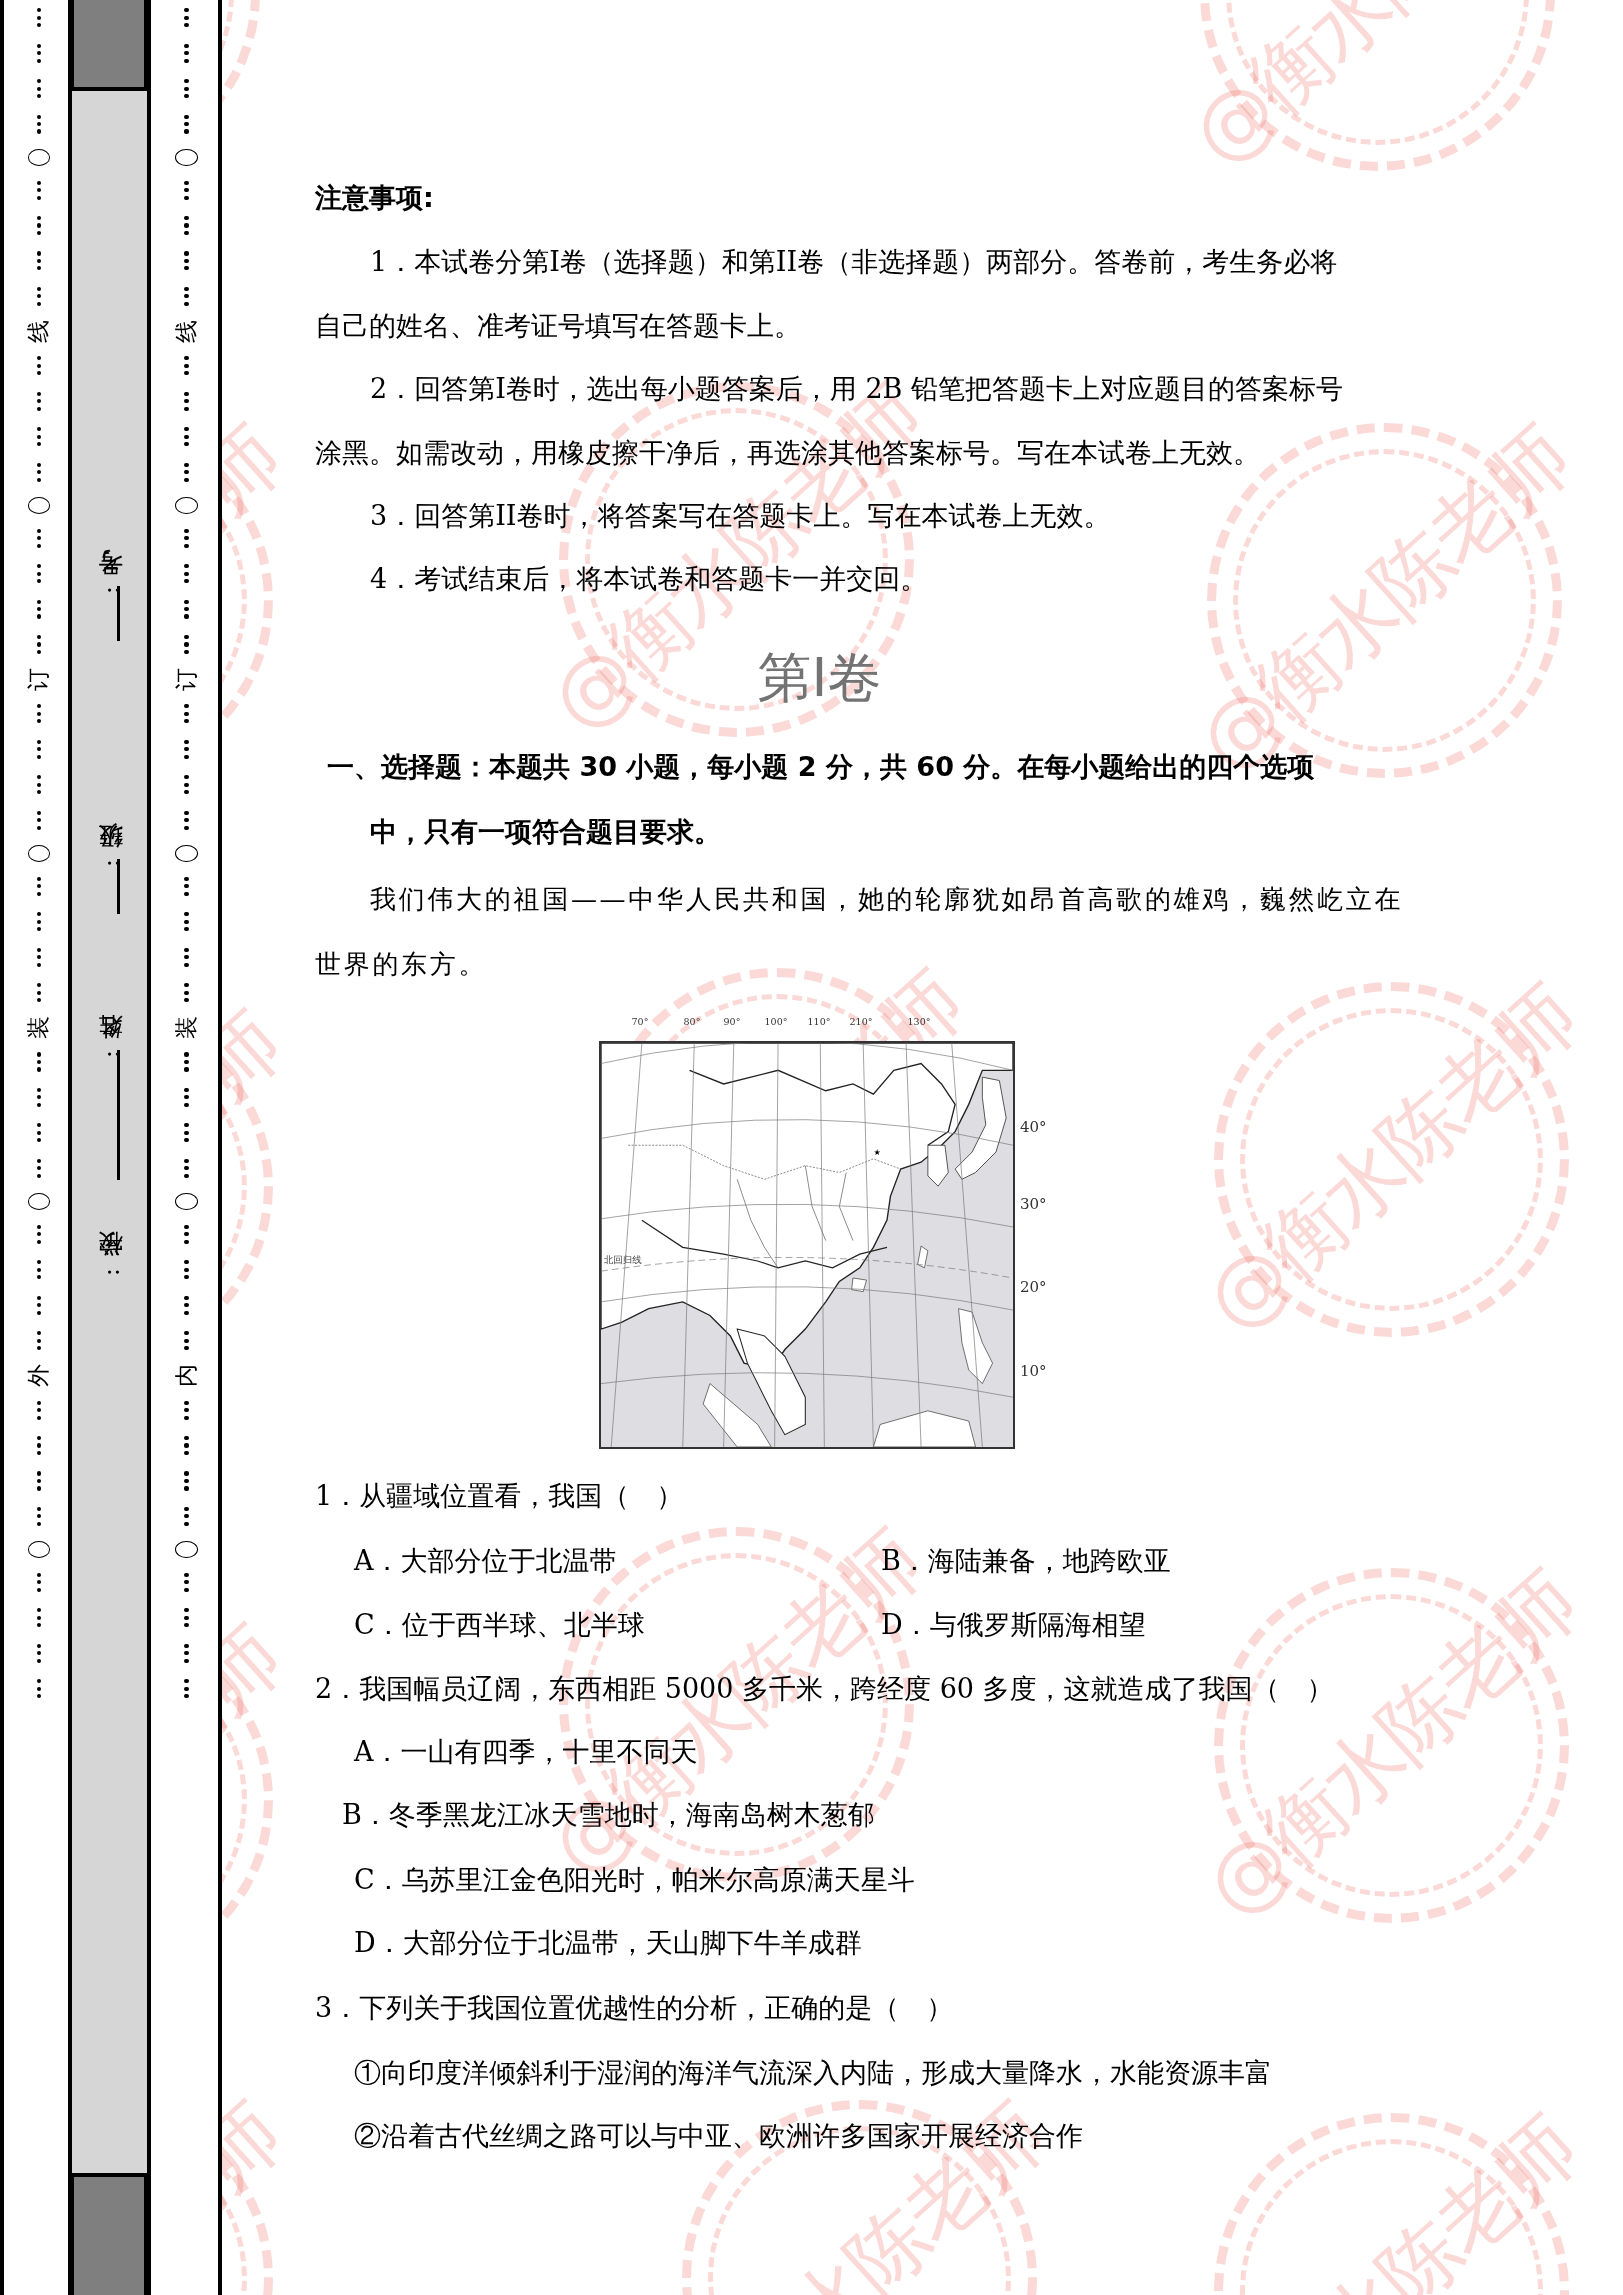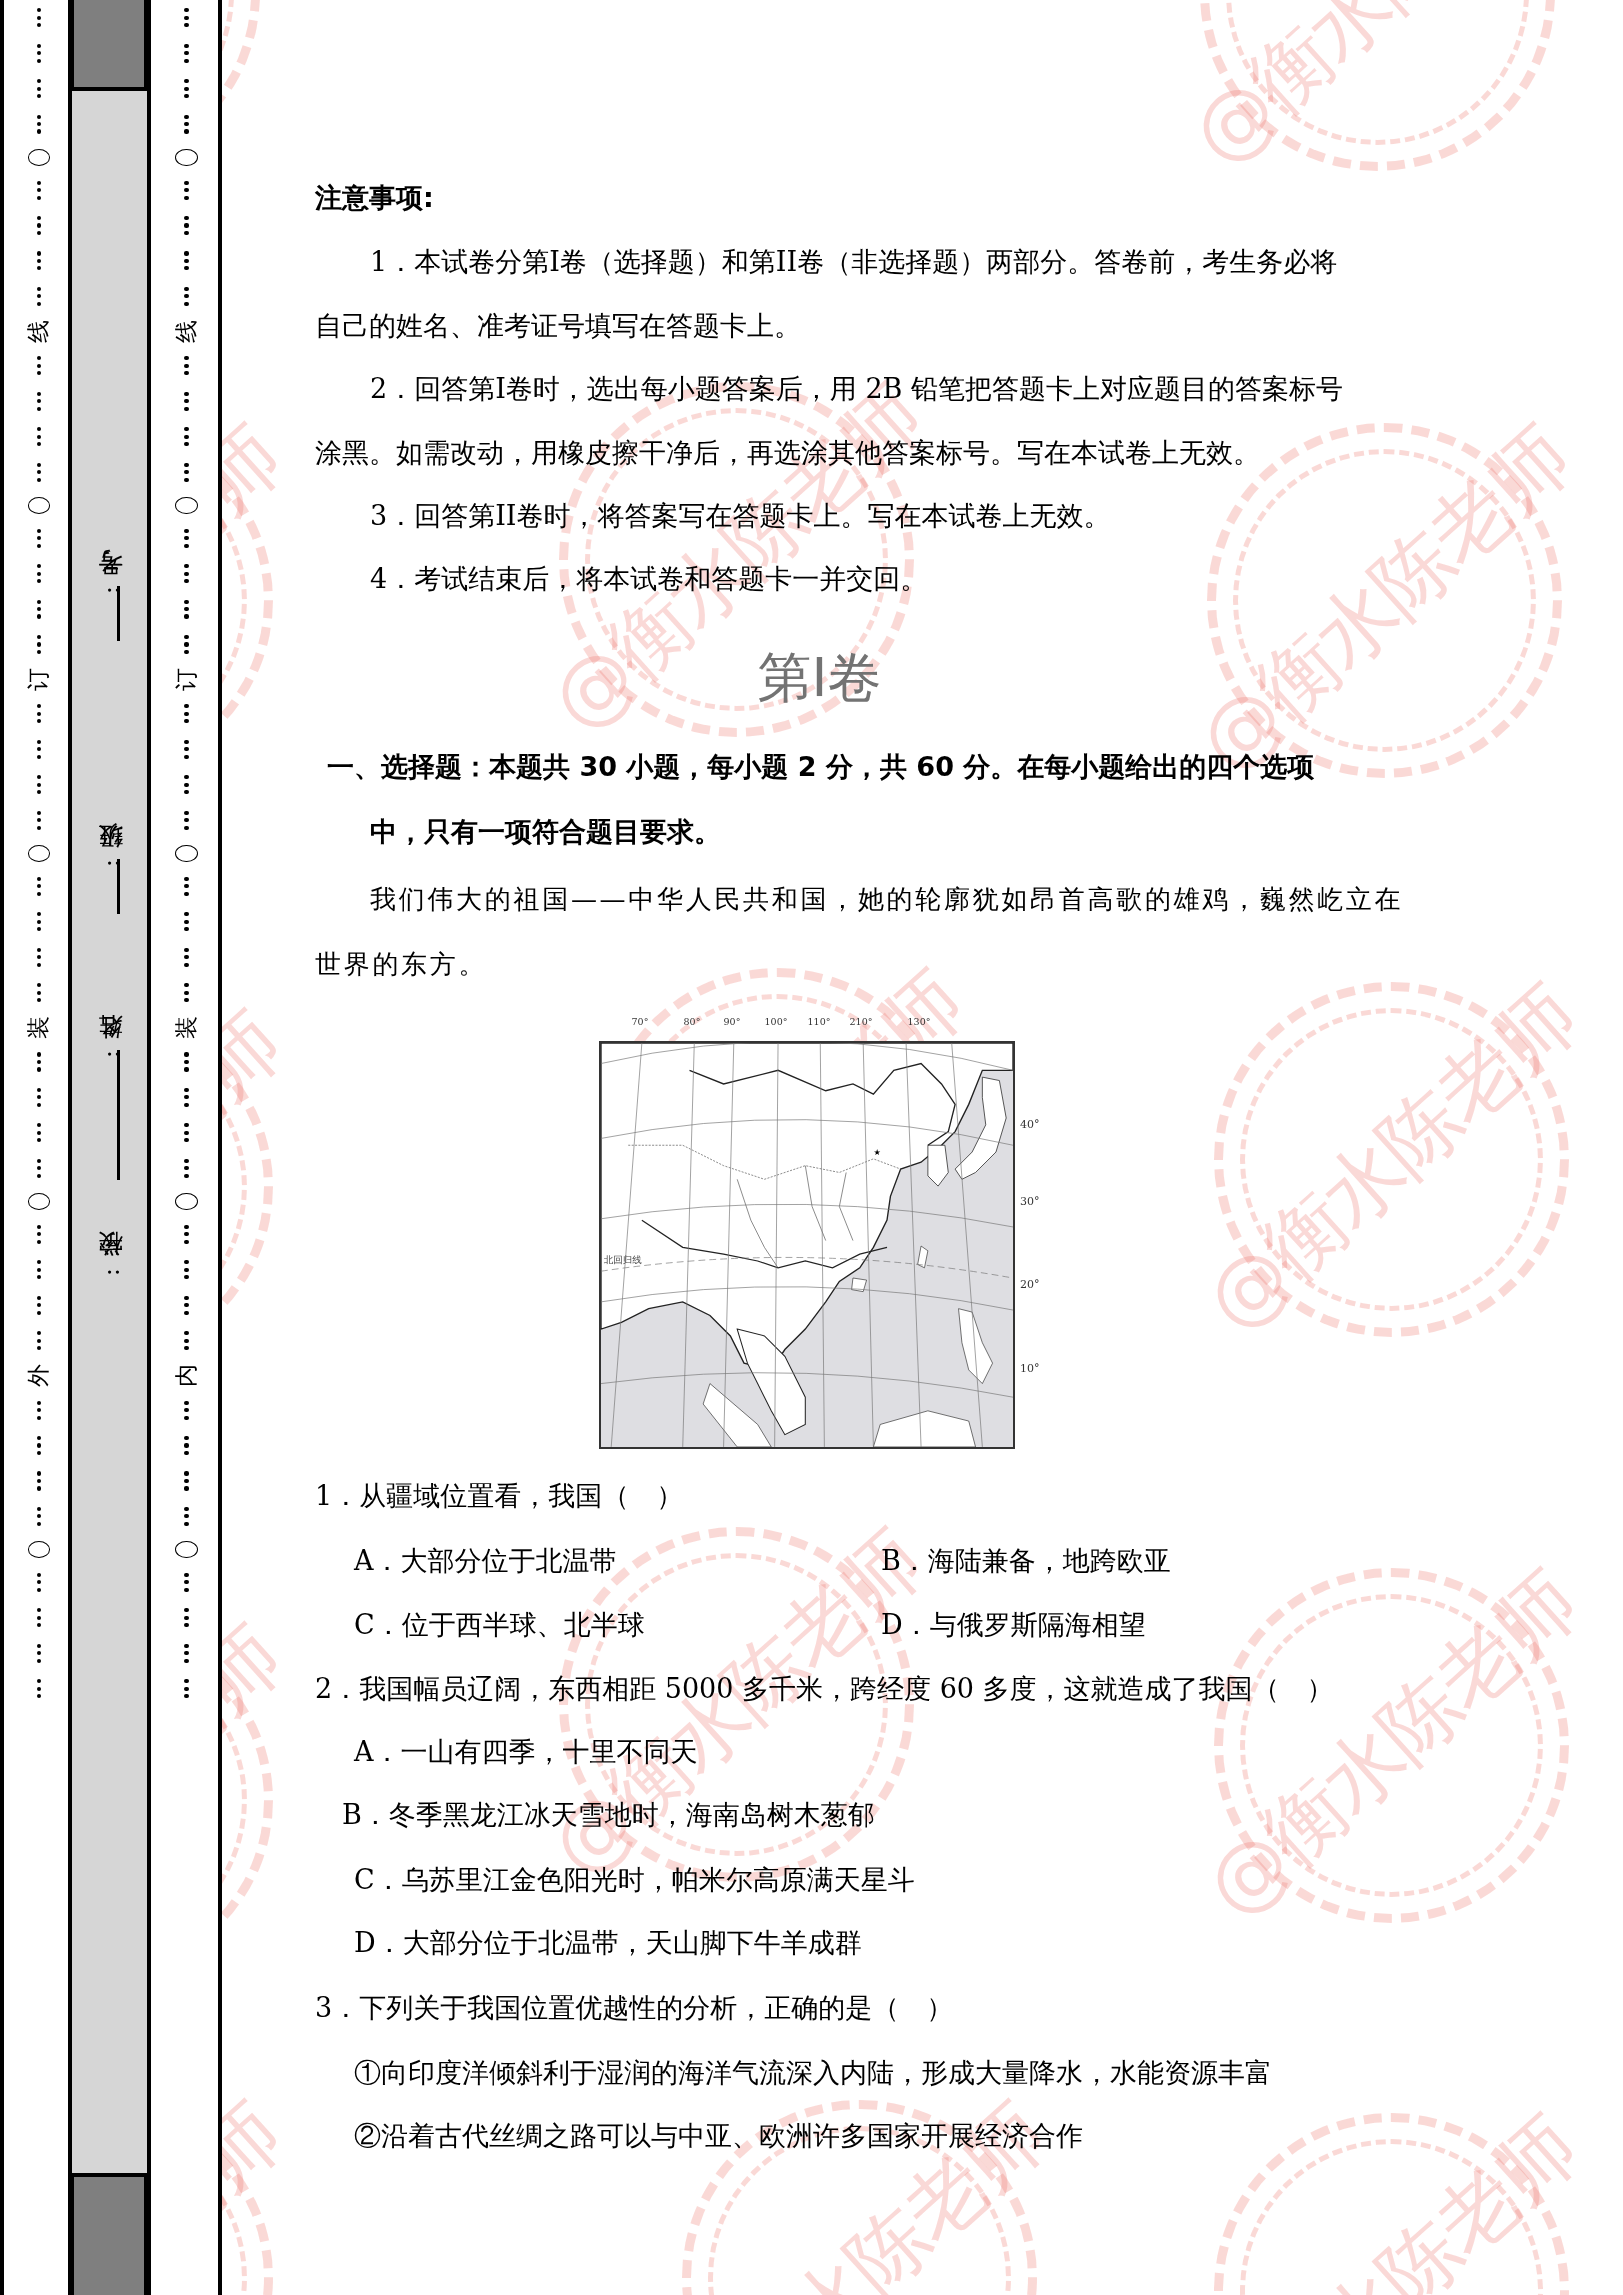--- a/index.html
+++ b/index.html
@@ -42,21 +42,21 @@
   .title {
     position:absolute; left:0; width:1087px; text-align:center; color:#737373;
     font-family:"DejaVu Sans","Liberation Sans",sans-serif; font-size:54px; line-height:68px;
   }
   .kai { font-family:"DejaVu Serif",serif; letter-spacing:2.7px; }
 
   
   .map { position:absolute; left:599px; top:1016px; width:436px; height:436px; }
   .map .frame { position:absolute; left:0; top:24.5px; width:412px; height:404px; border:2px solid #333; background:#dedee2; overflow:hidden; }
   .map .lon { position:absolute; top:0; font-size:9.5px; color:#333; transform:translateX(-50%); }
-  .map .lat { position:absolute; left:421px; font-size:11px; color:#333;text-align:right; }
+  .map .lat { position:absolute; left:421px; font-size:15px; color:#333;text-align:right; }
   .map svg { position:absolute; left:0; top:0; }
 </style>
 </head>
 <body>
 
 <div>
   <div class="wm" style="left:-95px;top:-184px">
       <div class="c1"></div>
       <div class="c2"></div>
       <div class="t">@衡水陈老师</div>

